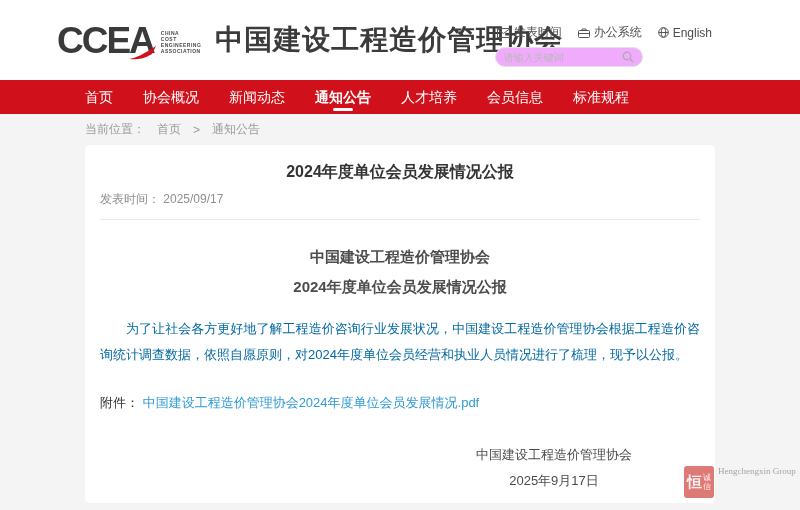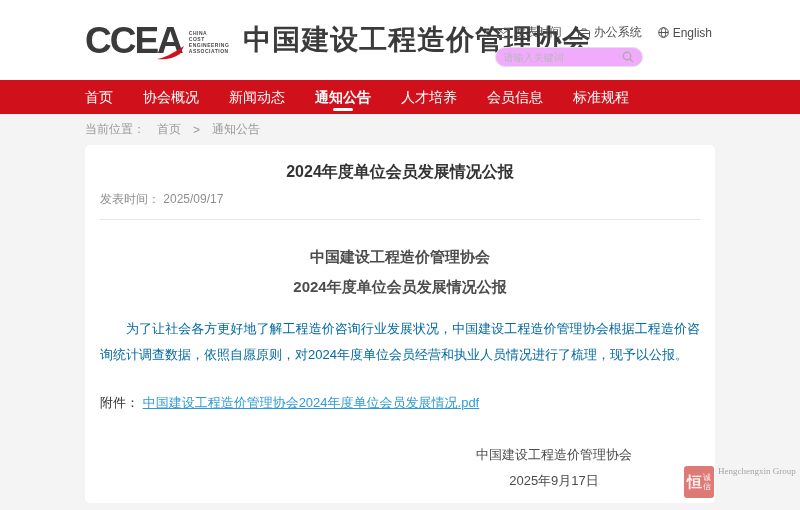--- a/index.html
+++ b/index.html
@@ -14,21 +14,21 @@
     background:var(--page-bg);
     font-family:"Liberation Sans","DejaVu Sans",sans-serif;
     color:#333;
     position:relative;
   }
 
   
   .top-header{
     height:80px;background:#fff;
     display:flex;align-items:center;
-    padding-left:85px;position:relative;
+    padding-left:57px;position:relative;
   }
   .logo-group{display:flex;align-items:center;cursor:pointer;}
   .logo-acronym{
     position:relative;
     font-weight:800;font-size:37px;letter-spacing:-2px;
     color:#3a3a3a;line-height:1;
   }
   .logo-swoosh{position:absolute;right:-4px;bottom:-2px;}
   .logo-small{
     margin-left:7px;margin-top:4px;
@@ -106,21 +106,21 @@
   .doc-heading{
     text-align:center;font-size:15px;color:#4c4c4c;line-height:22px;
   }
   .doc-heading.first{margin-top:26px;}
   .doc-heading.second{margin-top:8px;}
   .doc-paragraph{
     margin-top:18px;font-size:13px;color:#0369a1;
     line-height:26px;text-indent:2em;text-align:justify;
   }
   .attachment{margin-top:26px;font-size:13px;color:#333;line-height:18px;}
-  .attachment a{color:var(--link-blue);text-decoration:underline;cursor:pointer;}
+  .attachment a{color:var(--link-blue);cursor:pointer;}
   .signature{
     margin-top:30px;margin-left:auto;margin-right:68px;
     width:max-content;text-align:center;
     font-size:13px;color:#4c4c4c;line-height:26px;
   }
 
   
   .watermark{
     position:absolute;left:684px;top:466px;z-index:5;
     display:flex;align-items:flex-start;gap:4px;opacity:.92;

